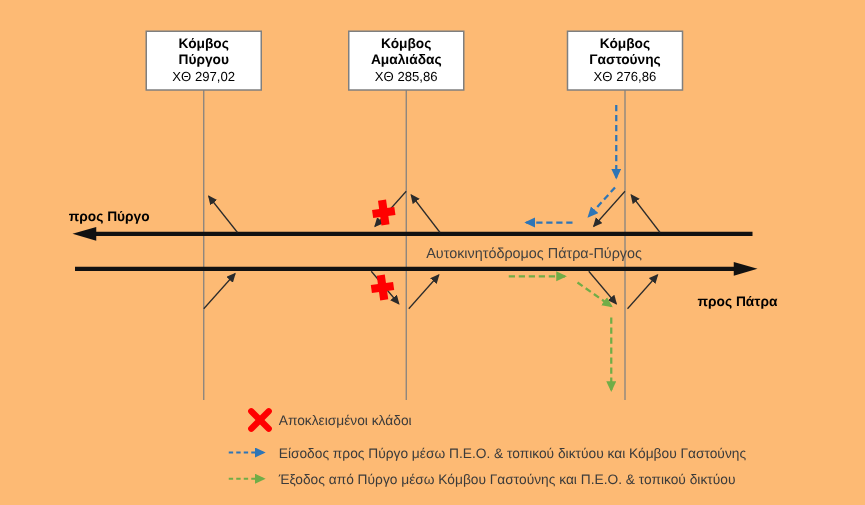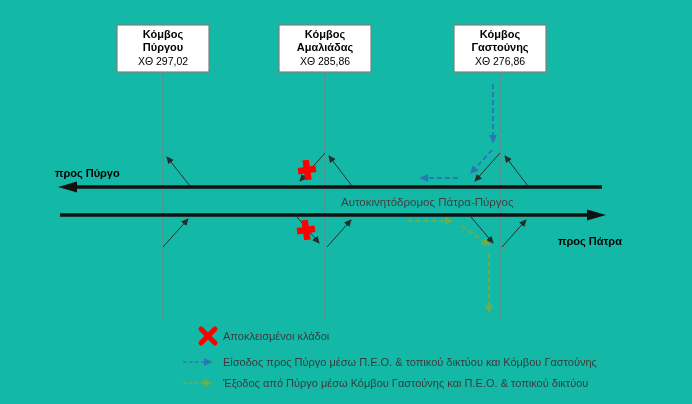--- a/index.html
+++ b/index.html
@@ -1,16 +1,16 @@
 <!DOCTYPE html>
 <html><head>
 <meta charset="utf-8">
 <style>
   html,body{margin:0;padding:0;background:#ffffff;}
-  .page{position:relative;width:692px;height:404px;background:#14b8a6;overflow:hidden;
+  .page{position:relative;width:692px;height:404px;background:#fdba74;overflow:hidden;
         font-family:"Liberation Sans", sans-serif;}
   svg{position:absolute;left:0;top:0;}
   text{font-family:"Liberation Sans", sans-serif;}
   .box-rect{fill:#ffffff;stroke:#7f7f7f;stroke-width:1.2;}
   .box-title{font-size:11px;font-weight:bold;fill:#000000;text-anchor:middle;}
   .box-chainage{font-size:10.5px;fill:#000000;text-anchor:middle;}
   .vline{stroke:#808080;stroke-width:1;}
   .road{stroke:#111111;stroke-width:3.4;}
   .road-head{fill:#111111;}
   .ramp{stroke:#2b2b2b;stroke-width:1;}

